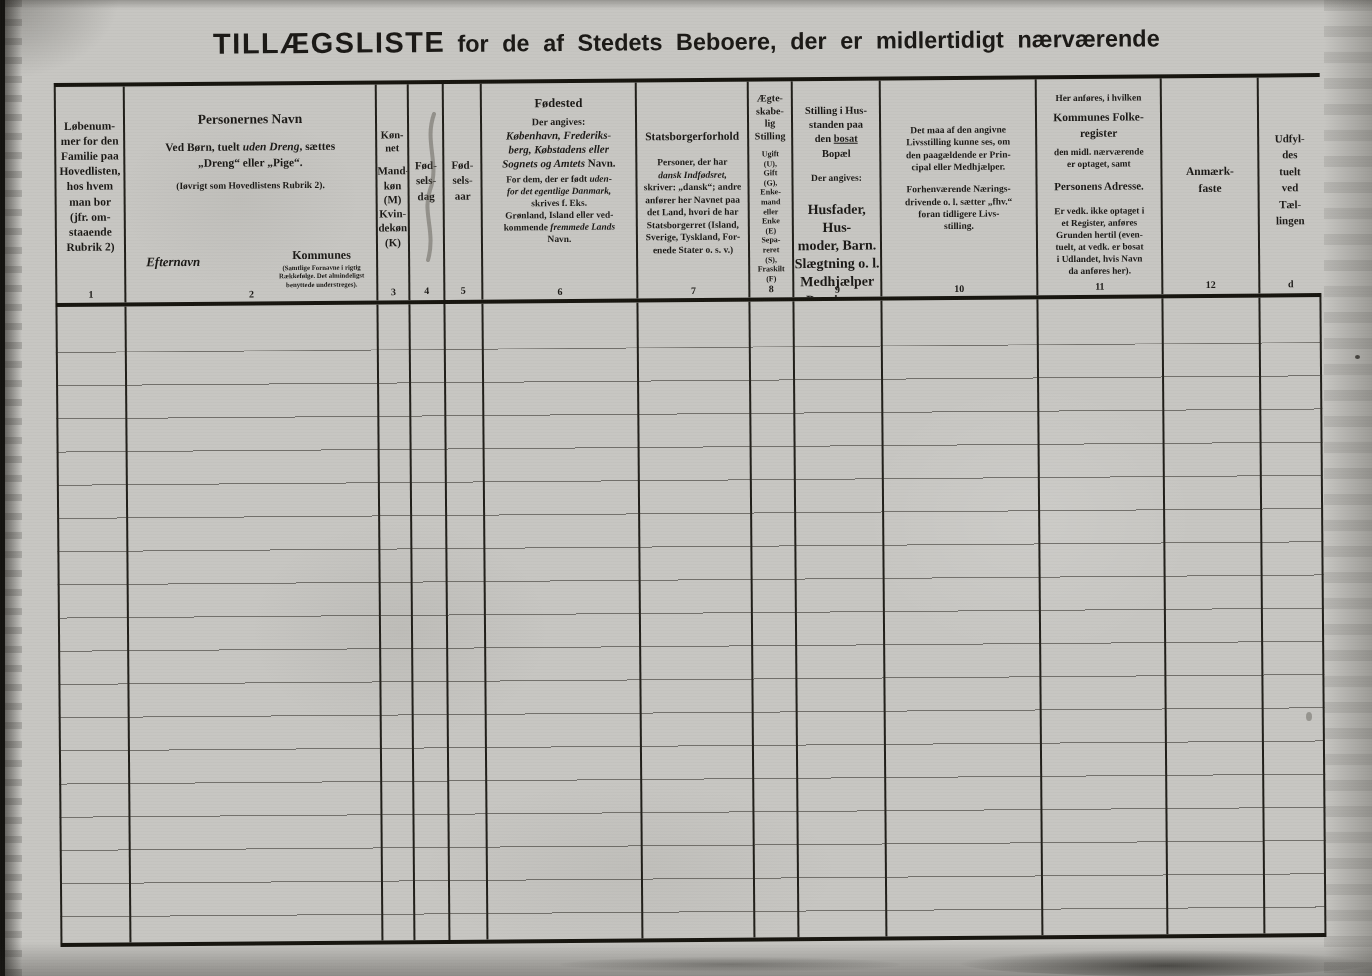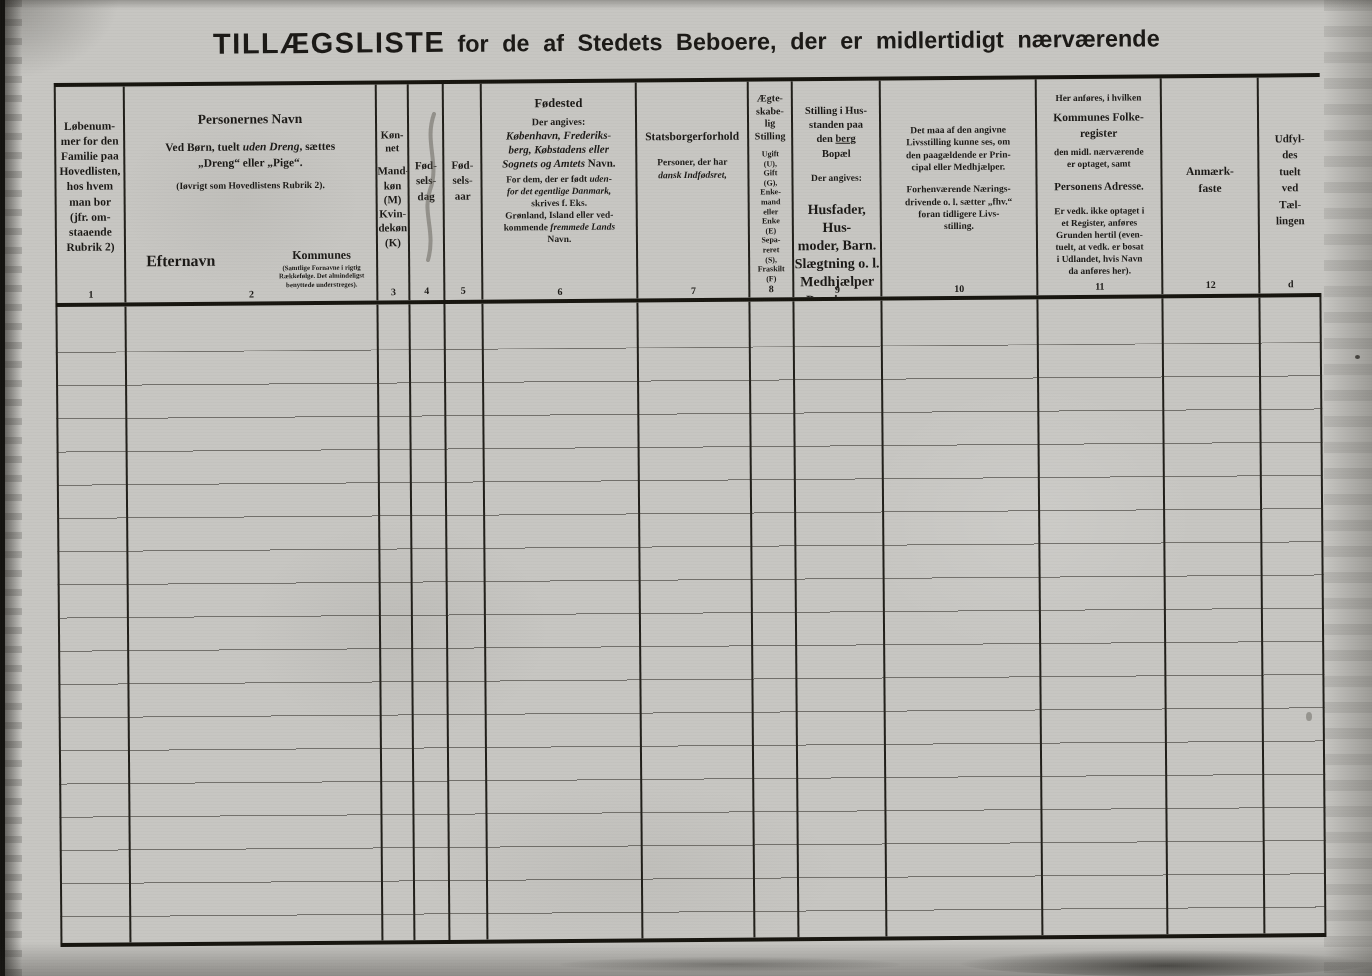--- a/index.html
+++ b/index.html
@@ -27,21 +27,21 @@
      background:repeating-linear-gradient(to bottom,rgba(45,42,36,.55) 0 1px,transparent 1px 33.2px);}
   .pre{white-space:pre-line;}
   .num{position:absolute;left:0;right:0;bottom:2px;font-size:10px;}
   .u{text-decoration:underline;}
   
   .c1{display:flex;align-items:center;justify-content:center;font-size:11.5px;line-height:1.32;padding-bottom:16px;}
   .c2{padding-top:26px;}
   .c2 .ttl{font-size:13.5px;}
   .c2 .n1{font-size:11.5px;margin-top:12px;line-height:1.35;}
   .c2 .n2{font-size:9.5px;margin-top:10px;}
-  .c2 .eft{position:absolute;left:20px;bottom:32px;font-size:16px;}
+  .c2 .eft{position:absolute;left:20px;bottom:32px;font-size:13px;font-style:italic;}
   .c2 .forn{position:absolute;right:12px;bottom:11px;font-size:12px;text-align:center;}
   .c2 .fn-note{font-size:6.8px;line-height:1.3;margin-top:1px;font-weight:700;}
   .c3{padding-top:44px;font-size:10.5px;line-height:1.25;}
   .c3 .sub{font-size:11px;margin-top:9px;line-height:1.3;}
   .c4,.c5{display:flex;flex-direction:column;justify-content:center;align-items:center;
           font-size:11px;line-height:1.4;padding-bottom:22px;}
   .c6{padding-top:13px;}
   .c6 .ttl{font-size:12.5px;}
   .c6 .s1{font-size:10px;margin-top:5px;}
   .c6 .s2{font-size:11px;margin-top:2px;line-height:1.25;}
@@ -181,21 +181,26 @@
 Grønland, Island eller ved-
 kommende </span><i>fremmede Lands</i><span>
 Navn.</span></div>
           <div class="num">6</div>
         </div>
 
         <div class="cell c7">
           <div class="ttl">Statsborgerforhold</div>
           <div class="bdy pre"><span>Personer, der har
 </span><i>dansk Indfødsret,
-</i></div>
+</i><span>skriver: „dansk“; andre
+anfører her Navnet paa
+det Land, hvori de har
+Statsborgerret (Island,
+Sverige, Tyskland, For-
+enede Stater o. s. v.)</span></div>
           <div class="num">7</div>
         </div>
 
         <div class="cell c8">
           <div class="ttl pre">Ægte-
 skabe-
 lig
 Stilling</div>
           <div class="sub pre">Ugift
 (U),
@@ -210,21 +215,21 @@
 reret
 (S),
 Fraskilt
 (F)</div>
           <div class="num">8</div>
         </div>
 
         <div class="cell c9">
           <div class="ttl pre"><span>Stilling i Hus-
 standen paa
-den </span><span class="u">berg</span><span>
+den </span><span class="u">bosat</span><span>
 Bopæl</span></div>
           <div class="s1">Der angives:</div>
           <div class="s2 pre">Husfader, Hus-
 moder, Barn.
 Slægtning o. l.
 Medhjælper
 Pensionær
 Logerende o. l.</div>
           <div class="num">9</div>
         </div>

